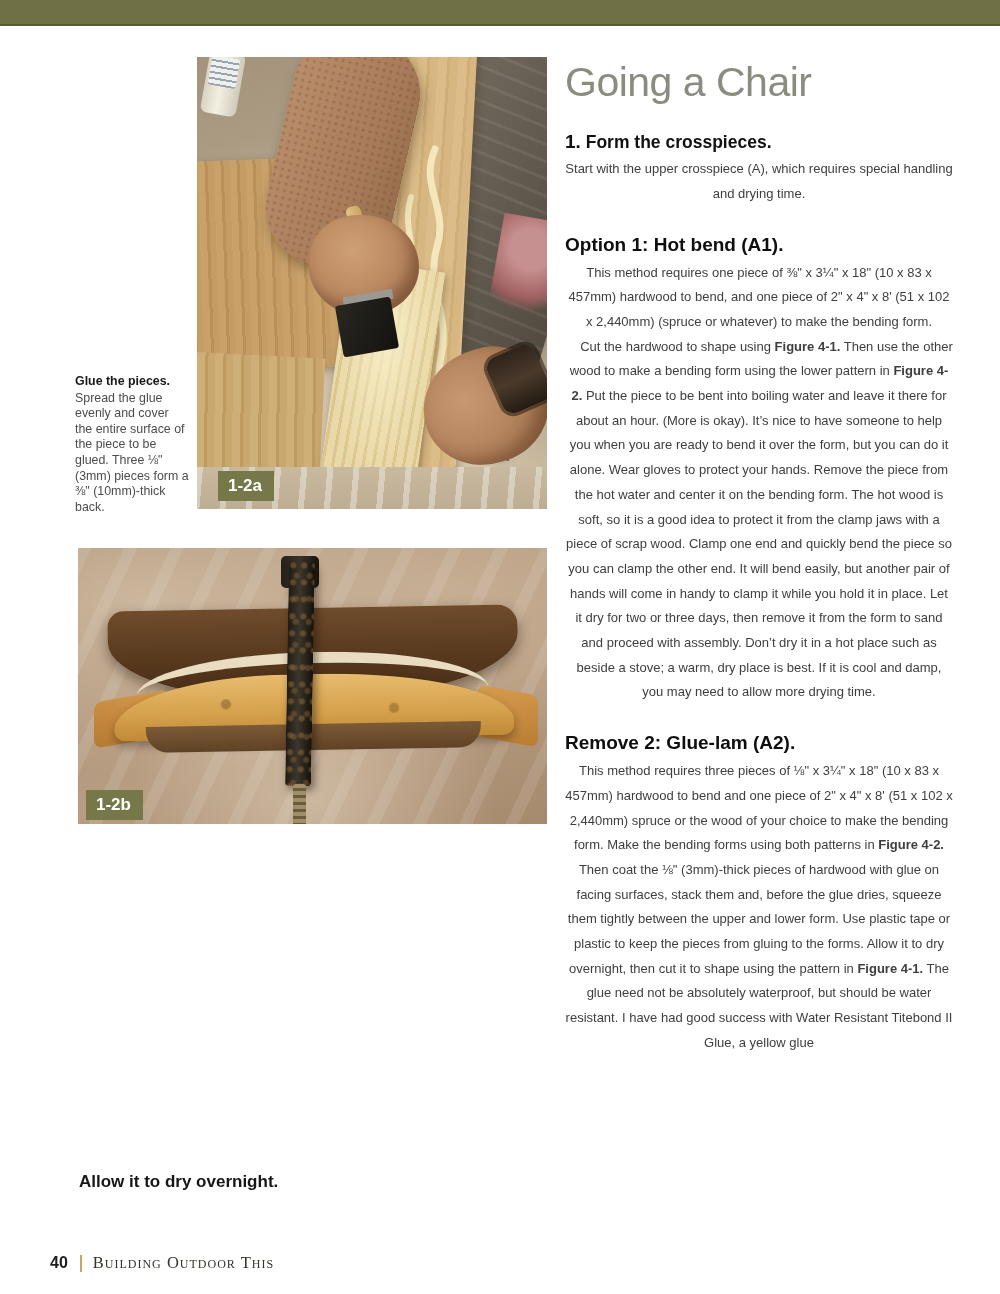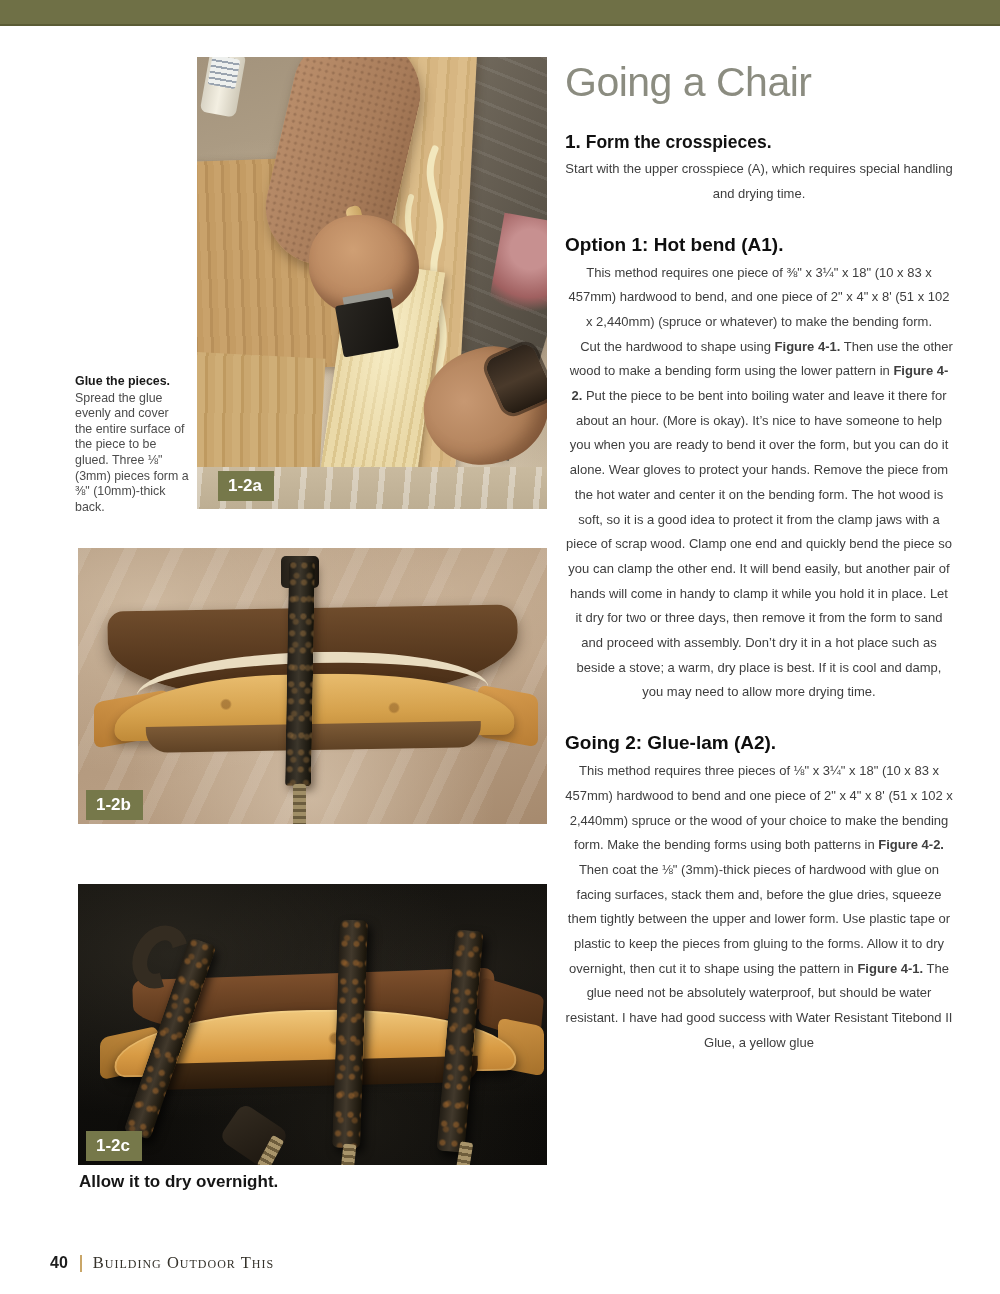--- a/index.html
+++ b/index.html
@@ -246,51 +246,34 @@
     <div class="p2-lower-right"></div>
     <div class="p2-lower-form"></div>
     <div class="p2-under"></div>
     <div class="p2-clamp-top"></div>
     <div class="p2-clamp"></div>
     <div class="p2-rod"></div>
     <span class="tag" style="left:8px;bottom:4px;">1-2b</span>
   </section>
 
 
-  <section class="photo photo3">
-    <div class="p3-top-board"></div>
-    <div class="p3-top-right"></div>
-    <div class="p3-pine-left"></div>
-    <div class="p3-pine-right"></div>
-    <div class="p3-pine"></div>
-    <div class="p3-under"></div>
-    <div class="p3-c1head"></div>
-    <div class="p3-clamp p3-c1"></div>
-    <div class="p3-c1foot"></div>
-    <div class="p3-clamp p3-c2"></div>
-    <div class="p3-clamp p3-c3"></div>
-    <div class="p3-rod p3-r1"></div>
-    <div class="p3-rod p3-r2"></div>
-    <div class="p3-rod p3-r3"></div>
-    <span class="tag" style="left:8px;bottom:4px;">1-2c</span>
-  </section>
 
   <aside class="caption3">Allow it to dry overnight.</aside>
 
   <main class="rightcol">
     <h1>Going a Chair</h1>
 
     <h2 class="step-heading"><span class="stepnum">1.</span> <span class="steptxt">Form the crosspieces.</span></h2>
     <p>Start with the upper crosspiece (A), which requires special handling and drying time.</p>
 
     <h3>Option 1: Hot bend (A1).</h3>
     <p>This method requires one piece of ⅜" x 3¼" x 18" (10 x 83 x 457mm) hardwood to bend, and one piece of 2" x 4" x 8' (51 x 102 x 2,440mm) (spruce or whatever) to make the bending form.</p>
     <p class="indent"><span>Cut the hardwood to shape using </span><b>Figure 4-1.</b><span> Then use the other wood to make a bending form using the lower pattern in </span><b>Figure 4-2.</b><span> Put the piece to be bent into boiling water and leave it there for about an hour. (More is okay). It’s nice to have someone to help you when you are ready to bend it over the form, but you can do it alone. Wear gloves to protect your hands. Remove the piece from the hot water and center it on the bending form. The hot wood is soft, so it is a good idea to protect it from the clamp jaws with a piece of scrap wood. Clamp one end and quickly bend the piece so you can clamp the other end. It will bend easily, but another pair of hands will come in handy to clamp it while you hold it in place. Let it dry for two or three days, then remove it from the form to sand and proceed with assembly. Don’t dry it in a hot place such as beside a stove; a warm, dry place is best. If it is cool and damp, you may need to allow more drying time.</span></p>
 
-    <h3>Going 2: Glue-lam (A2).</h3>
+    <h3>Remove 2: Glue-lam (A2).</h3>
     <p><span>This method requires three pieces of ⅛" x 3¼" x 18" (10 x 83 x 457mm) hardwood to bend and one piece of 2" x 4" x 8' (51 x 102 x 2,440mm) spruce or the wood of your choice to make the bending form. Make the bending forms using both patterns in </span><b>Figure 4-2.</b><span> Then coat the ⅛" (3mm)-thick pieces of hardwood with glue on facing surfaces, stack them and, before the glue dries, squeeze them tightly between the upper and lower form. Use plastic tape or plastic to keep the pieces from gluing to the forms. Allow it to dry overnight, then cut it to shape using the pattern in </span><b>Figure 4-1.</b><span> The glue need not be absolutely waterproof, but should be water resistant. I have had good success with Water Resistant Titebond II Glue, a yellow glue</span></p>
   </main>
 
   <footer class="footer">
     <span class="pgnum">40</span>
     <span class="fdivider"></span>
     <span class="booktitle">Building Outdoor This</span>
   </footer>
 
 </div>

